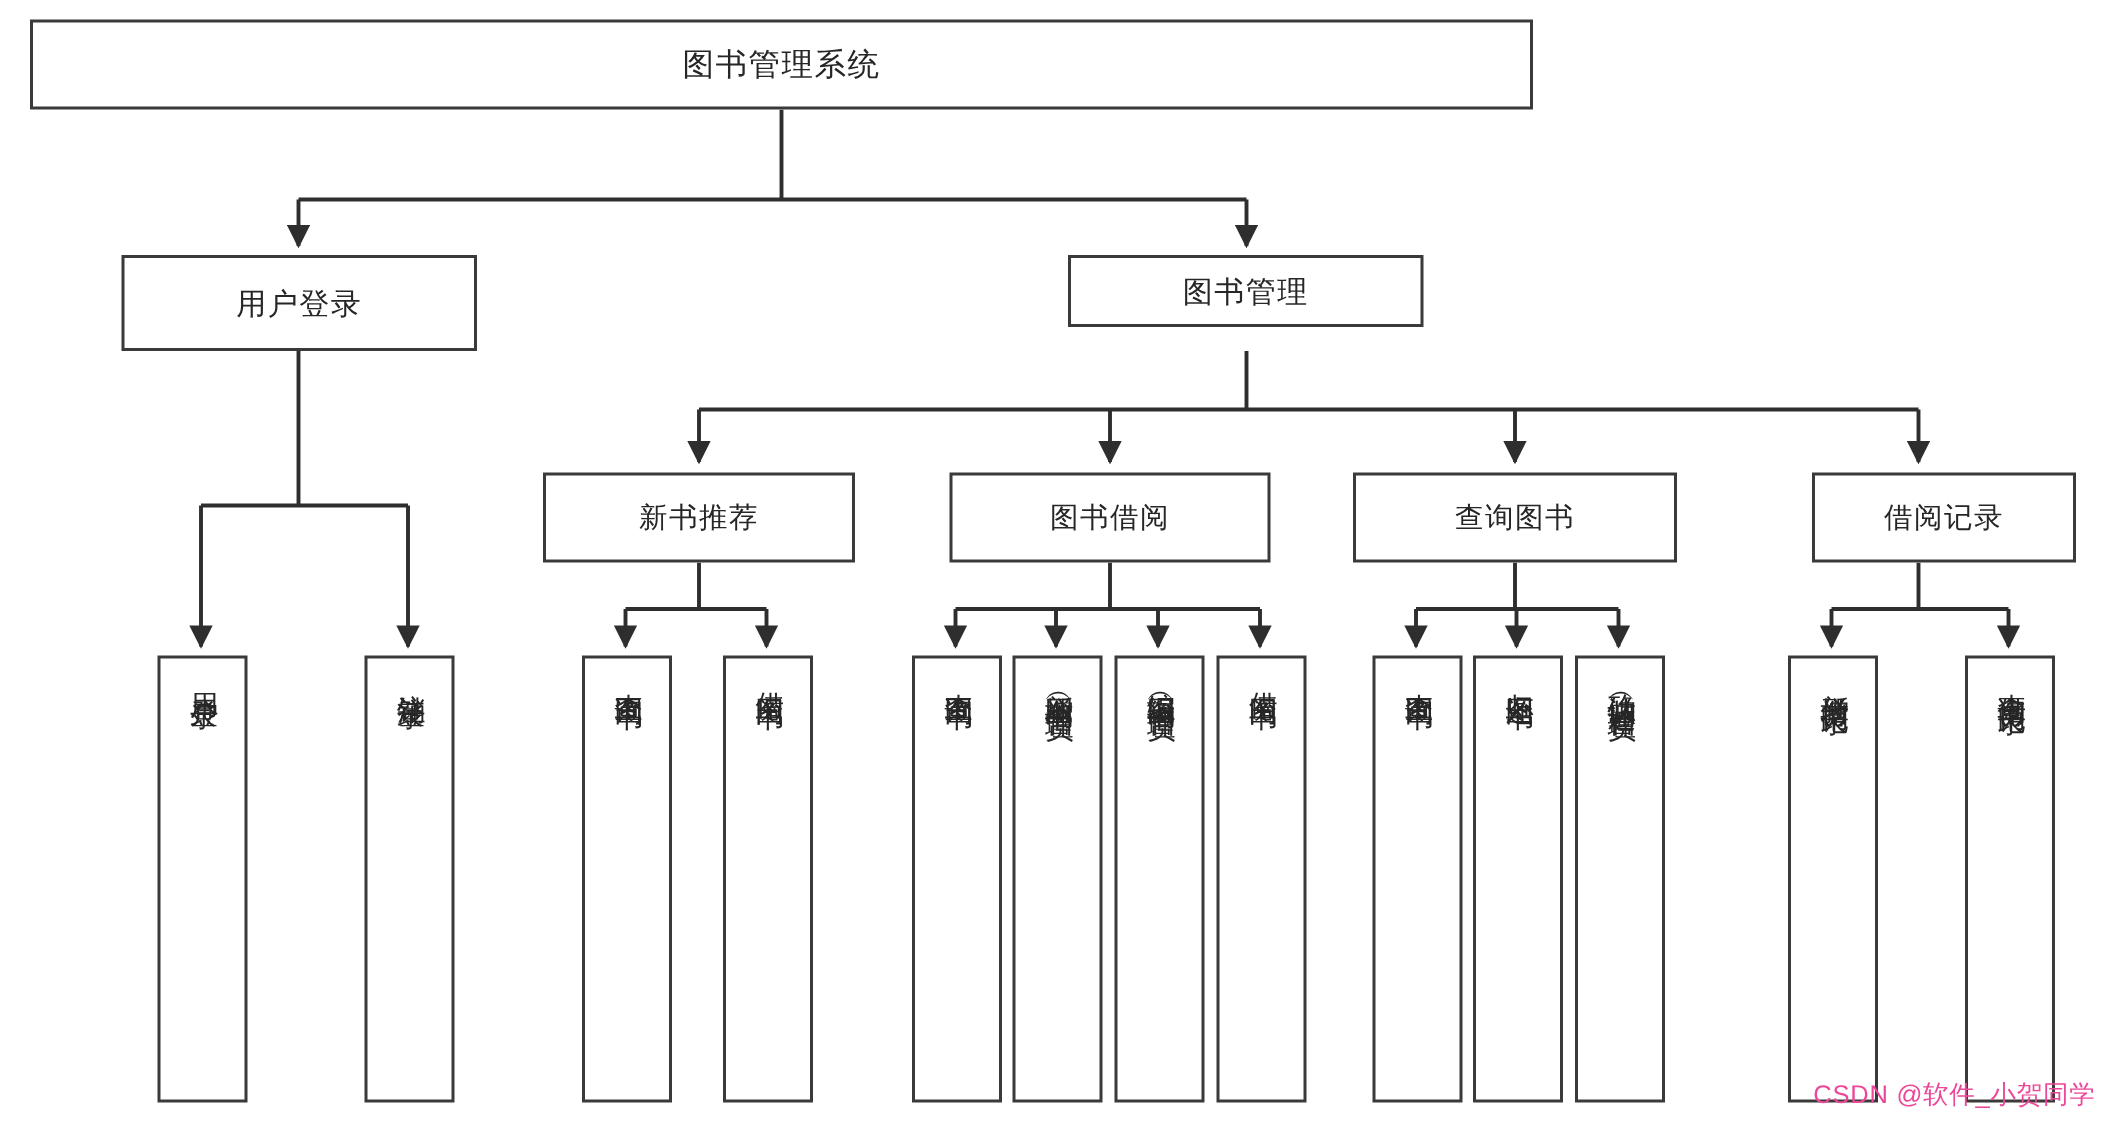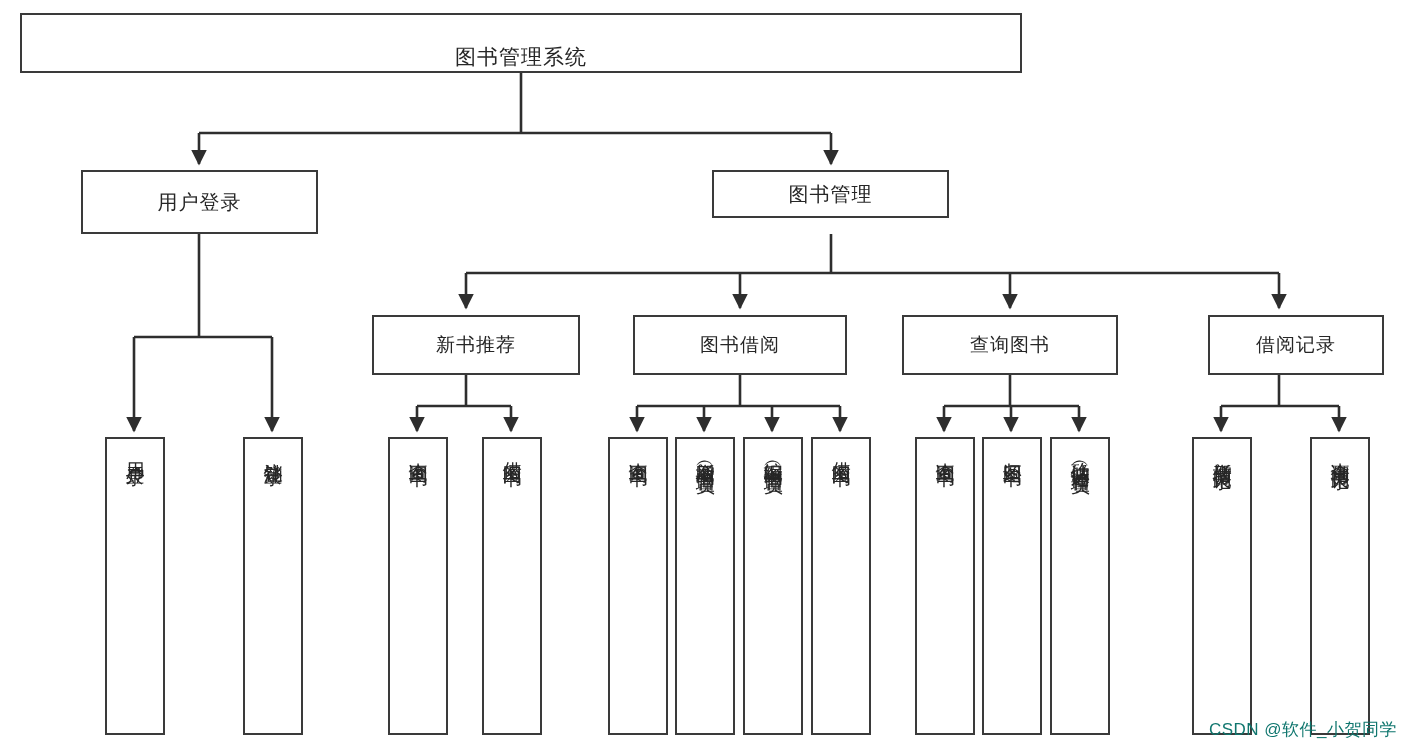--- a/index.html
+++ b/index.html
@@ -32,21 +32,20 @@
     background: #ffffff;
     border: 2px solid #3a3a3a;
     display: flex;
     align-items: center;
     justify-content: center;
     color: #262626;
     z-index: 2;
   }
   .node.root {
     font-size: 21px;
-    align-items: flex-end;
   }
   .node.lvl1 {
     font-size: 20px;
   }
   .node.lvl2 {
     font-size: 19px;
   }
   .node.leaf {
     font-size: 19px;
     align-items: flex-start;
@@ -63,21 +62,21 @@
   }
   .htext {
     white-space: nowrap;
     letter-spacing: 1px;
   }
   #watermark {
     position: absolute;
     right: 8px;
     bottom: 6px;
     font-size: 17px;
-    color: #0f766e;
+    color: #ec4899;
     letter-spacing: 0.5px;
     z-index: 3;
     white-space: nowrap;
   }
 </style>
 </head>
 <body>
 
 <div id="canvas">
 
@@ -136,21 +135,21 @@
   </div>
 
   <div class="node lvl1" style="left:81px; top:170px; width:237px; height:64px;">
     <span class="htext">用户登录</span>
   </div>
 
   <div class="node lvl1" style="left:712px; top:170px; width:237px; height:48px;">
     <span class="htext">图书管理</span>
   </div>
 
-  <div class="node lvl2" style="left:372px; top:315px; width:208px; height:60px;">
+  <div class="node lvl2" style="left:362px; top:315px; width:208px; height:60px;">
     <span class="htext">新书推荐</span>
   </div>
 
   <div class="node lvl2" style="left:633px; top:315px; width:214px; height:60px;justify-content:center;">
     <span class="htext">图书借阅</span>
   </div>
 
   <div class="node lvl2" style="left:902px; top:315px; width:216px; height:60px;">
     <span class="htext">查询图书</span>
   </div>

